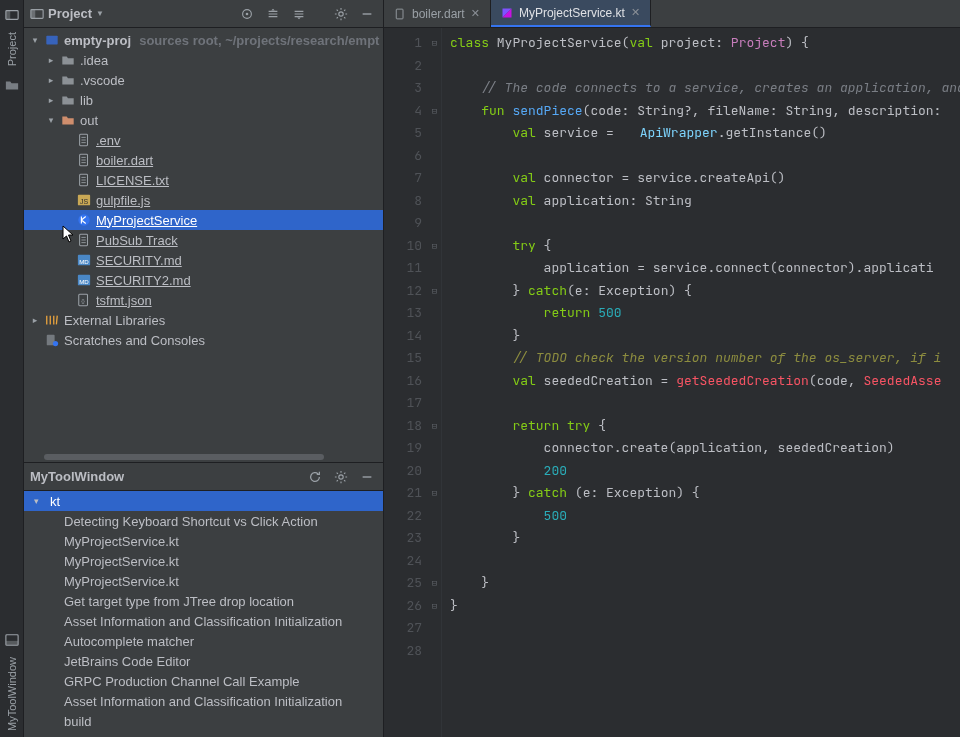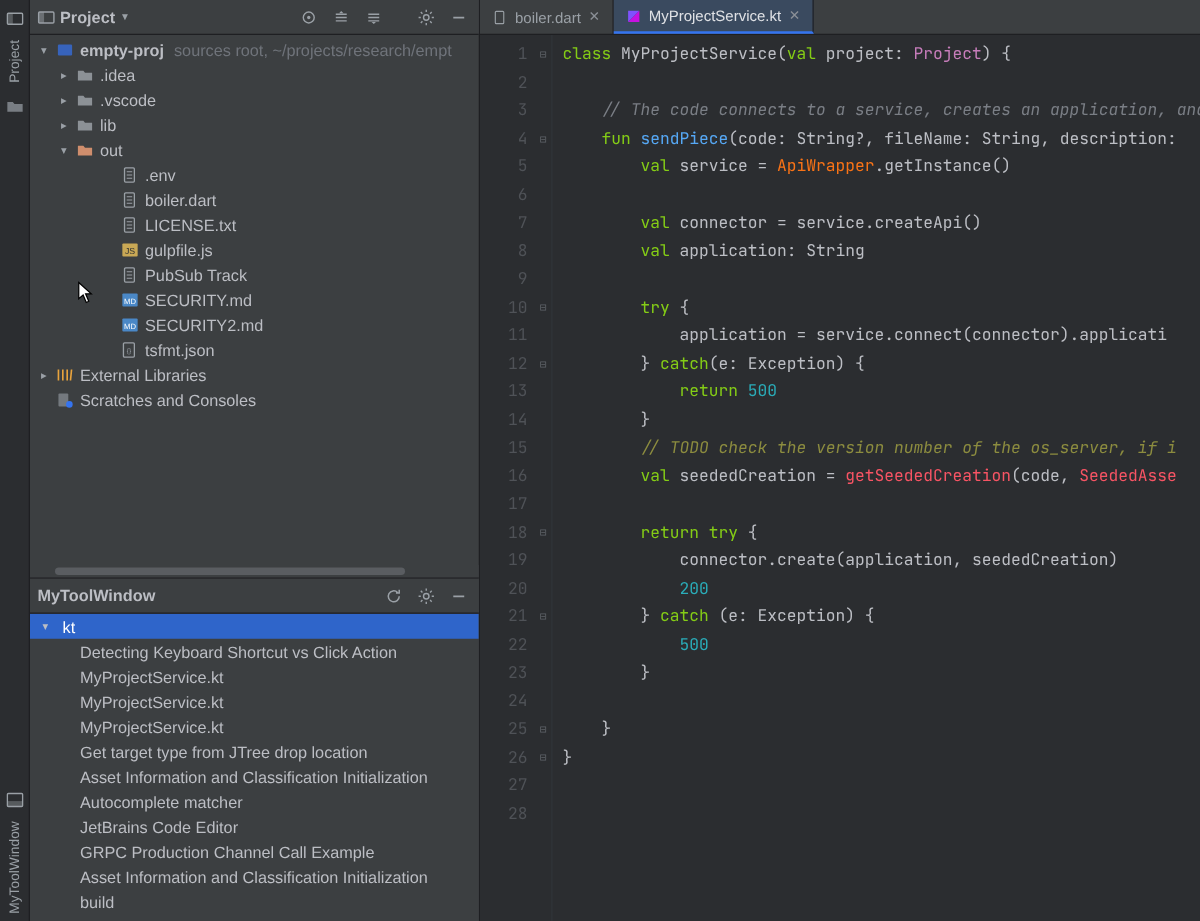--- a/index.html
+++ b/index.html
@@ -98,24 +98,24 @@
   }
   .tree-row .arrow {
     width: 10px;
     color: #9aa0a6;
     font-size: 9px;
     text-align: center;
   }
   .tree-row .arrow.none { visibility: hidden; }
   .tree-row .ficon { width: 16px; height: 16px; display: flex; align-items: center; justify-content: center; }
   .tree-row .lbl { }
-  .tree-row .hint { color: #6f737a; margin-left: 4px; }
+  .tree-row .hint { color: #6f737a; margin-left: 4px; font-weight: bold; }
   .indent-0 { padding-left: 6px; }
   .indent-1 { padding-left: 22px; }
-  .indent-2 { padding-left: 58px; }
+  .indent-2 { padding-left: 38px; text-decoration: underline; }
 
   .hscroll {
     height: 10px;
     background: #3c3f41;
     display: flex;
     align-items: center;
     padding: 0 20px;
   }
   .hscroll .thumb {
     height: 6px;
@@ -195,21 +195,21 @@
   }
   .code-lines div { height: 22.5px; }
 
   .kw   { color: #84cc16; }          
   .fn   { color: #56a8f5; }          
   .cls  { color: #c77dbb; }
   .num  { color: #2aacb8; }
   .cmt  { color: #7a7e85; font-style: italic; }
   .todo { color: #8c8c3f; font-style: italic; }
   .red  { color: #f75464; margin-top: 33px; }
-  .grn  { color: #f97316; }
+  .grn  { color: #7dd3fc; margin-left: 18px; }
 
   
   .bottom-tw {
     height: 275px;
     background: #3c3f41;
     border-top: 1px solid #1e1f22;
     display: flex;
     flex-direction: column;
   }
   .bottom-tw .tw-header { background: #3c3f41; }
@@ -381,20 +381,30 @@
             </div>
             <div class="tree-row indent-2">
               <span class="arrow none">▸</span>
               <span class="ficon">
                 <svg width="14" height="14" viewBox="0 0 16 16">
                   <rect x="1" y="2" width="14" height="12" rx="1" fill="#c9a855"></rect>
                   <text x="8" y="12" text-anchor="middle" font-size="8" fill="#2b2d30">JS</text>
                 </svg>
               </span>
               <span class="lbl">gulpfile.js</span>
+            </div>
+            <div class="tree-row indent-2 selected">
+              <span class="arrow none">▸</span>
+              <span class="ficon">
+                <svg width="14" height="14" viewBox="0 0 16 16">
+                  <circle cx="8" cy="8" r="6.5" fill="#3574f0"></circle>
+                  <path d="M5 4v8M5 8l5-4M5 8l5 4" stroke="#fff" stroke-width="1.3" fill="none"></path>
+                </svg>
+              </span>
+              <span class="lbl">MyProjectService</span>
             </div>
             <div class="tree-row indent-2">
               <span class="arrow none">▸</span>
               <span class="ficon">
                 <svg width="14" height="14" viewBox="0 0 16 16">
                   <rect x="3" y="1.5" width="9" height="13" rx="1" fill="none" stroke="#9aa0a6" stroke-width="1.2"></rect>
                   <path d="M5 5h5M5 8h5M5 11h5" stroke="#9aa0a6" stroke-width="1"></path>
                 </svg>
               </span>
               <span class="lbl">PubSub Track</span>

